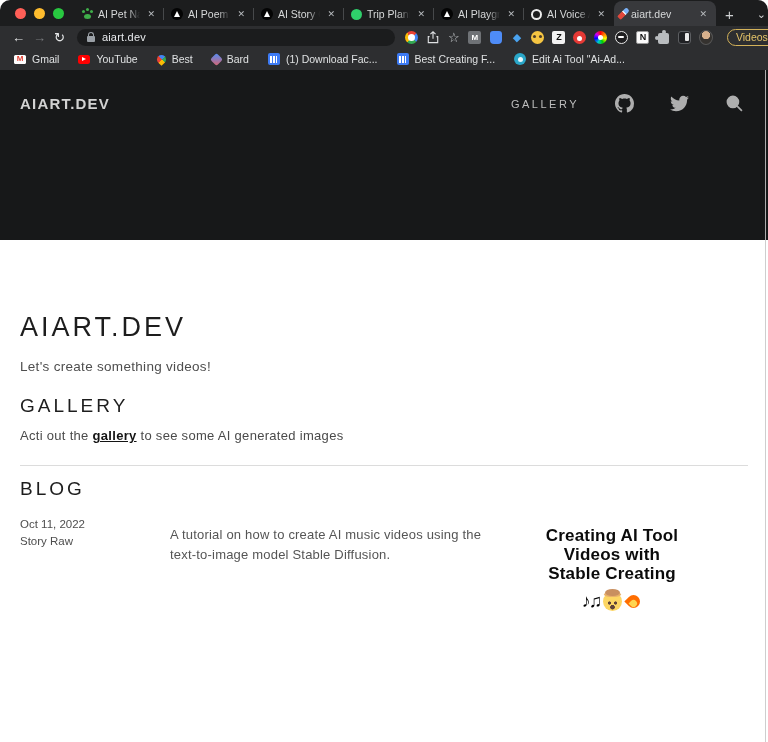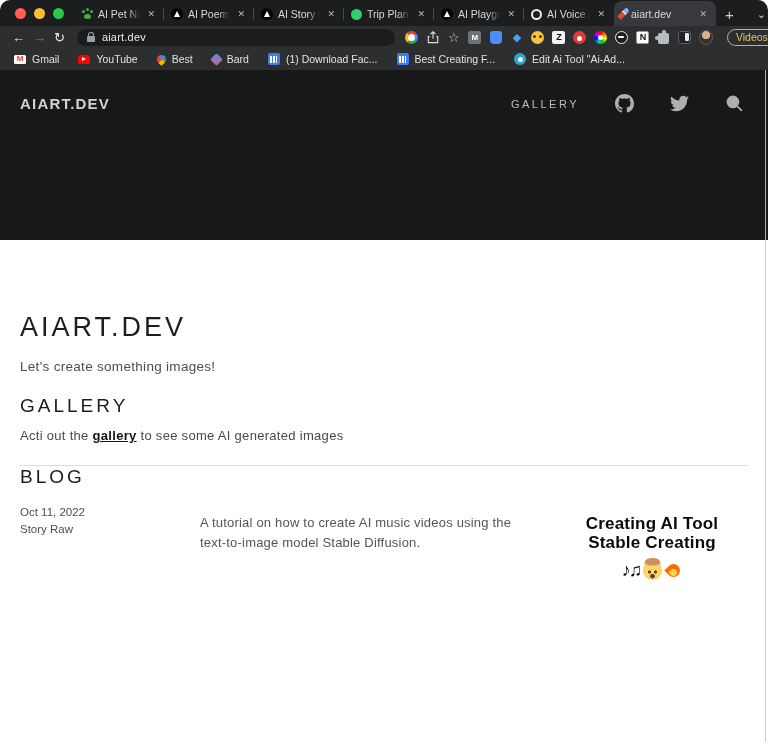--- a/index.html
+++ b/index.html
@@ -92,22 +92,22 @@
 
   
   .page { background:#fff; padding:58px 20px 0; color:#1d1d1d; }
   .h1 { font-size:27px; font-weight:500; letter-spacing:3px; color:#1d1d1d; margin-top:14px; }
   .subtitle { margin-top:16px; font-size:13.5px; color:#4e4e4e; letter-spacing:.3px; }
   .h2 { font-size:19px; font-weight:500; letter-spacing:3px; color:#1d1d1d; }
   .h2.gal { margin-top:21px; }
   .galtext { margin-top:11px; font-size:13px; color:#4a4a4a; letter-spacing:.3px; }
   .galtext a { color:#141414; font-weight:600; text-decoration:underline; }
   .rule { border:none; border-top:1px solid #dcdcdc; margin:22px 0 0; }
-  .h2.blog { }
-  .post { display:flex; margin-top:12px;gap:30px; }
+  .h2.blog { margin-top:12px; }
+  .post { display:flex; margin-top:12px; }
   .post-meta { width:150px; flex:none; font-size:11.5px; color:#4e4e4e; padding-top:4px; line-height:1.45; }
   .post-body { width:336px; flex:none; }
   .post-title { font-size:17px; font-weight:600; letter-spacing:3px; line-height:25px; color:#191919; }
   .post-desc { margin-top:13px; font-size:13px; line-height:19.5px; color:#555; letter-spacing:.2px; }
   .post-thumb { margin-left:auto; margin-right:50px; width:172px; flex:none; text-align:center; padding-top:14px; }
   .thumb-line { font-size:17px; line-height:19px; font-weight:800; color:#0b0b0b; letter-spacing:.2px; font-family:"Liberation Sans","DejaVu Sans",sans-serif; }
   .thumb-emojis { margin-top:7px; display:flex; align-items:center; justify-content:center; gap:3px; height:22px; }
   .em-notes { font-size:18px; font-weight:bold; color:#000; letter-spacing:-2px; }
   .em-head { position:relative; width:19px; height:19px; border-radius:50%; background:#fdd663;
              background-image:radial-gradient(circle at 34% 58%,#5f4339 1.3px,transparent 1.9px),radial-gradient(circle at 66% 58%,#5f4339 1.3px,transparent 1.9px),radial-gradient(circle at 50% 80%,#5f4339 2px,transparent 2.6px); }
@@ -282,39 +282,40 @@
         <svg class="hicon" viewBox="0 0 18 18" fill="none">
             <circle cx="7.5" cy="7.5" r="5.2" stroke-width="1.6"></circle>
             <path d="M11.5 11.5L16 16" stroke-width="1.6"></path>
           </svg>
       </div>
     </div>
   </div>
 
   <div class="page">
     <div class="h1">AIART.DEV</div>
-    <div class="subtitle">Let's create something images!</div>
+    <div class="subtitle">Let's create something videos!</div>
 
     <div class="h2 gal">GALLERY</div>
     <div class="galtext"><span>Acti out the </span><a href="#">gallery</a><span> to see some AI generated images</span></div>
 
     <hr class="rule">
 
     <div class="h2 blog">BLOG</div>
 
     <div class="post">
       <div class="post-meta">
         <div>Oct 11, 2022</div>
         <div>Story Raw</div>
       </div>
       <div class="post-body">
         <div class="post-desc">A tutorial on how to create AI music videos using the text-to-image model Stable Diffusion.</div>
       </div>
       <div class="post-thumb">
         <div class="thumb-line">Creating AI Tool</div>
+        <div class="thumb-line">Videos with</div>
         <div class="thumb-line">Stable Creating</div>
         <div class="thumb-emojis">
           <span class="em-notes">♪♫</span>
           <span class="em-head"></span>
           <span class="em-fire"></span>
         </div>
       </div>
     </div>
   </div>
 

